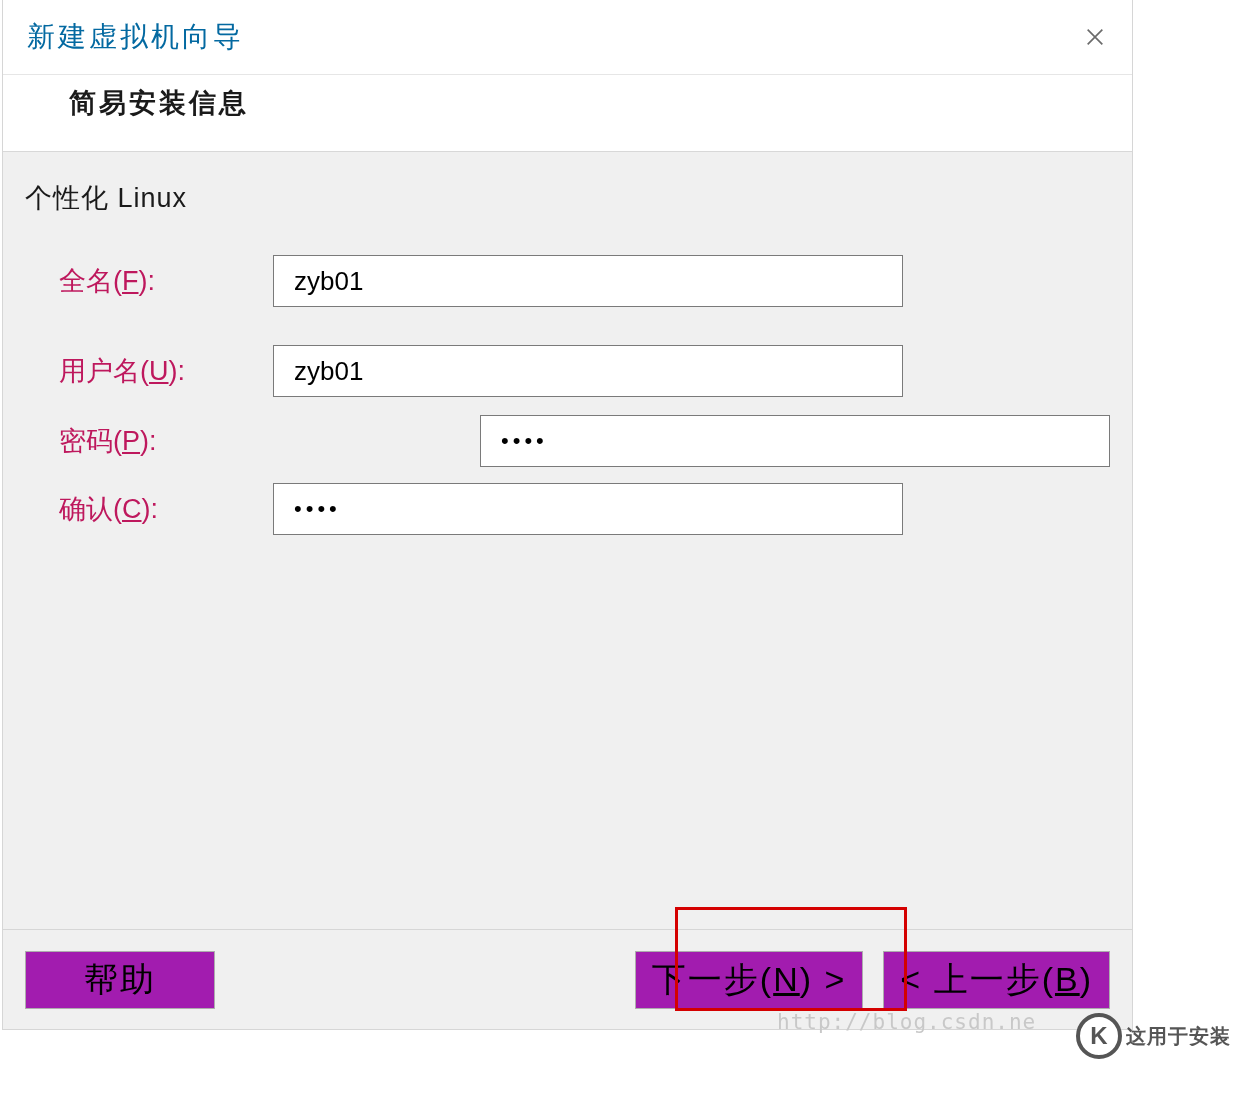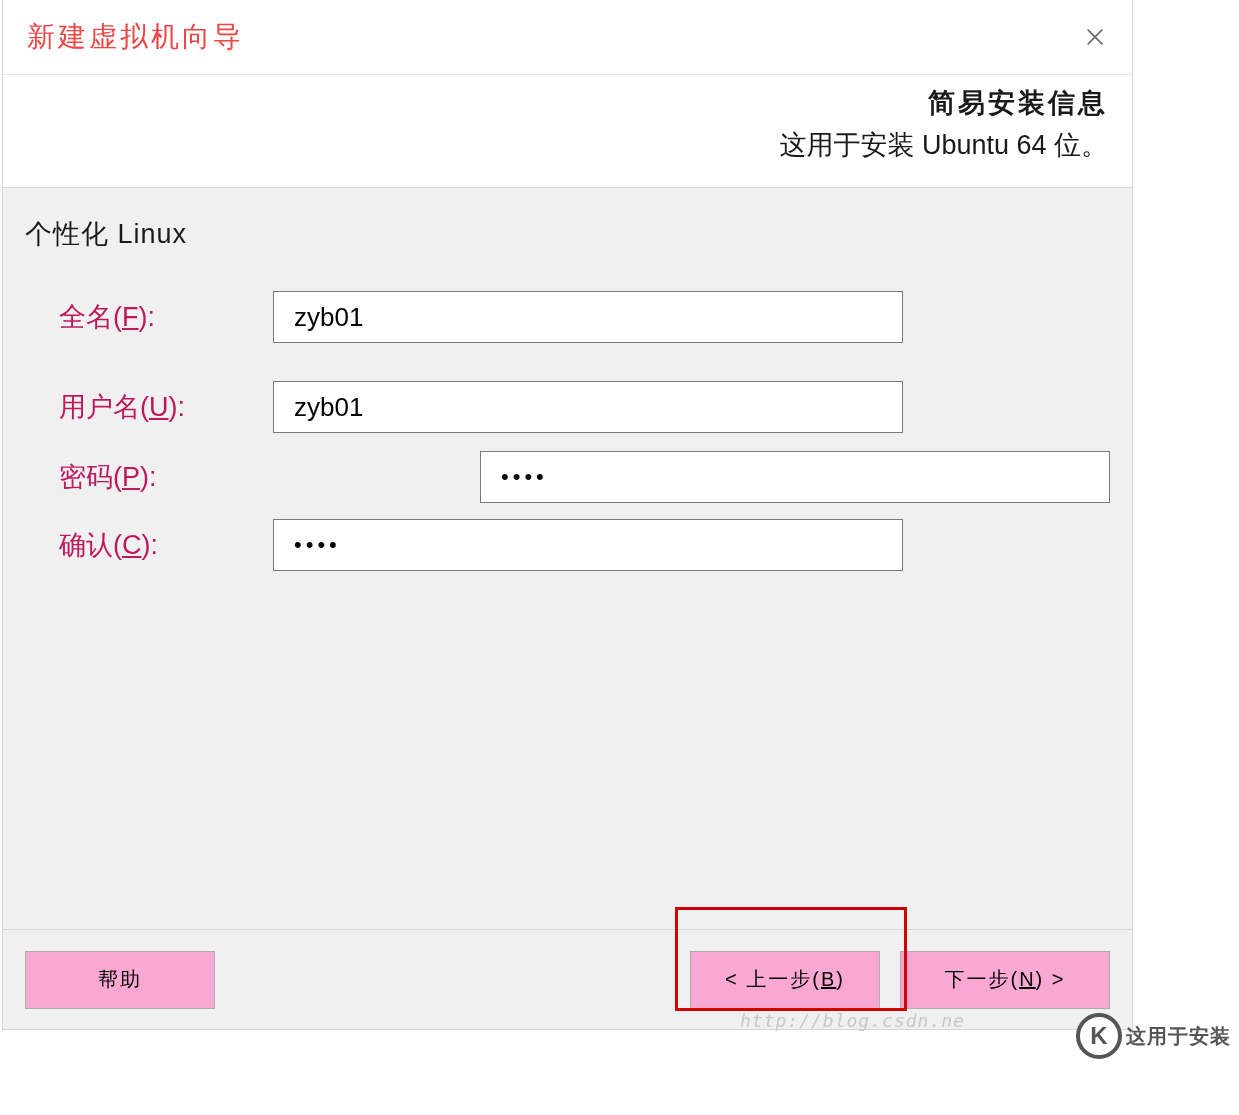--- a/index.html
+++ b/index.html
@@ -25,38 +25,37 @@
   .titlebar {
     background: #ffffff;
     padding: 18px 22px 18px 24px;
     display: flex;
     align-items: center;
     justify-content: space-between;
     border-bottom: 1px solid #e6e6e6;
   }
   .title {
     font-size: 28px;
-    color: #ef4444;
+    color: #0369a1;
     letter-spacing: 3px;
   }
   .close {
     width: 30px;
     height: 30px;
     display: flex;
     align-items: center;
     justify-content: center;
     cursor: pointer;
     color: #6b6b6b;
   }
   .close svg { width: 22px; height: 22px; }
   .header {
     background: #ffffff;
     padding: 10px 24px 24px 66px;
     border-bottom: 1px solid #d8d8d8;
-    text-align: right;
   }
   .heading {
     font-size: 27px;
     font-weight: 700;
     color: #1a1a1a;
     letter-spacing: 3px;
     margin-bottom: 6px;
   }
   .subheading {
     font-size: 27px;
@@ -109,40 +108,39 @@
   .footer {
     height: 100px;
     border-top: 1px solid #d6d6d6;
     display: flex;
     align-items: center;
     padding: 0 22px;
   }
   .btn {
     height: 58px;
     min-width: 190px;
-    background: #f9a8d4;
+    background: #a21caf;
     border: 1px solid #adadad;
-    font-size: 20px;
+    font-size: 34px;
     font-family: inherit;
     cursor: pointer;
     letter-spacing: 2px;
     padding: 0 16px;
   }
   .btn.next { min-width: 210px; }
   .spacer { flex: 1; }
   .btn + .btn { margin-left: 20px; }
   .watermark-url {
     position: absolute;
-    left: 740px;
+    left: 777px;
     top: 1010px;
-    font-size: 18px;
+    font-size: 21px;
     color: #c8c8c8;
     font-family: Consolas, monospace;
     letter-spacing: 1px;
-    font-style: italic;
   }
   .watermark-logo {
     position: absolute;
     right: 8px;
     bottom: 56px;
     display: flex;
     align-items: center;
     gap: 4px;
   }
   .wm-circle {
@@ -167,21 +165,20 @@
     <div class="title">新建虚拟机向导</div>
     <div class="close">
       <svg viewBox="0 0 24 24">
           <path d="M4 4 L20 20 M20 4 L4 20" stroke="#6b6b6b" stroke-width="1.8" fill="none"></path>
         </svg>
     </div>
   </div>
 
   <div class="header">
     <div class="heading">简易安装信息</div>
-    <div class="subheading">这用于安装 Ubuntu 64 位。</div>
   </div>
 
   <div class="content">
     <div class="section-label">个性化 Linux</div>
 
     <div class="form-row">
       <div class="field-label">
         <span>全名(</span><span class="u">F</span><span>):</span>
       </div>
       <input class="text-input" value="zyb01" style="">
@@ -206,25 +203,25 @@
         <span>确认(</span><span class="u">C</span><span>):</span>
       </div>
       <input class="text-input pw" value="••••" style="">
     </div>
 
   </div>
 
   <div class="footer">
     <button class="btn">帮助</button>
     <div class="spacer"></div>
+    <button class="btn next">
+      <span>下一步(</span><span class="u">N</span><span>) &gt;</span>
+    </button>
     <button class="btn">
       <span>&lt; 上一步(</span><span class="u">B</span><span>)</span>
-    </button>
-    <button class="btn next">
-      <span>下一步(</span><span class="u">N</span><span>) &gt;</span>
     </button>
   </div>
 
 </div>
 
 <div class="highlight-box" style="top:907px;left:675px;width:232px;height:104px;"></div>
 
 <div class="watermark-url">http://blog.csdn.ne</div>
 
 <div class="watermark-logo">

